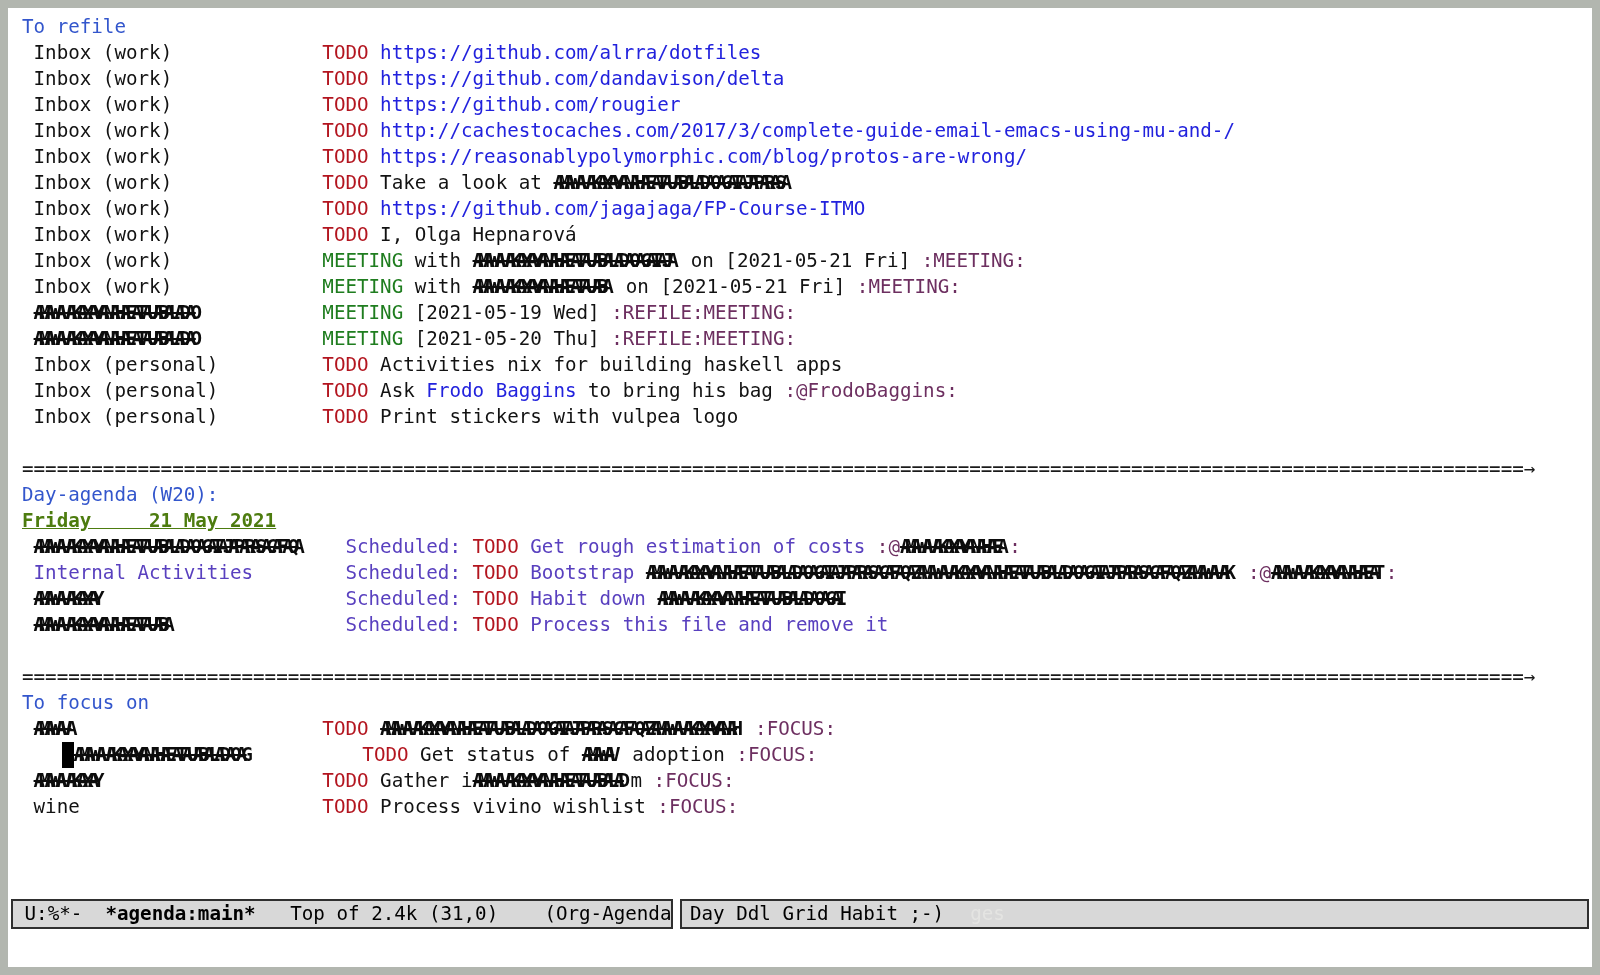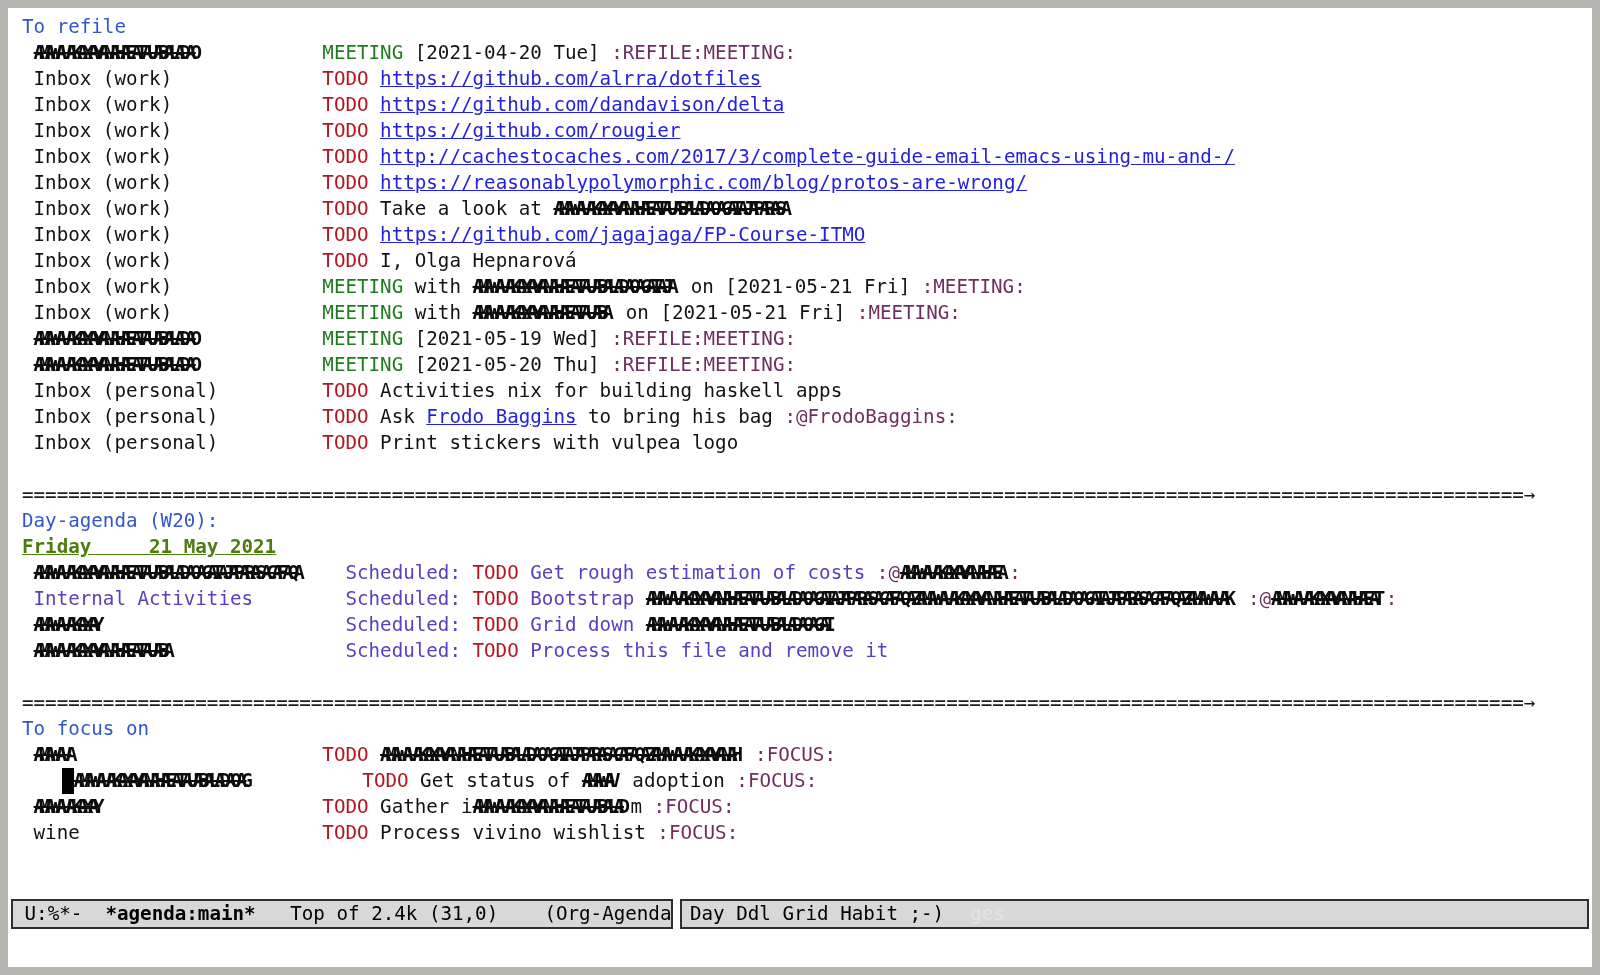--- a/index.html
+++ b/index.html
@@ -17,21 +17,21 @@
   .buffer{flex:1 1 auto;overflow:hidden;padding:6px 0 0 14px;}
   .row{height:26px;white-space:pre;}
   .hdr{color:var(--header_blue,#3356cc);}
   .dateline span{font-weight:bold;text-decoration:underline;color:#4d7c0f;}
   .sep{color:#1a1a1a;}
   .cat{display:inline-block;white-space:pre;vertical-align:top;}
   .s-plain{color:#121212;}
   .s-todo{color:var(--todo_red,#b3151f);}
   .s-meeting{color:var(--meeting_green,#1f7d1f);}
   .s-tag{color:var(--tag_maroon,#6d2f60);}
-  .s-link{color:var(--link_blue,#2222dd);text-decoration:underline;margin-top:16px;}
+  .s-link{color:var(--link_blue,#2222dd);margin-top:16px;}
   .s-sched{color:var(--scheduled_purple,#5940bf);}
   .redact{
     letter-spacing:-0.32em;margin-right:0.34em;font-weight:600;
     text-decoration:line-through;text-decoration-thickness:2px;color:#0c0c0c;
   }
   .cursor{display:inline-block;width:1ch;background:#000;color:#000;}
   .modeline-row{display:flex;gap:7px;height:30px;flex:0 0 30px;margin:0 3px;}
   .mbox{
     border:2px solid #2f2f2f;background:var(--modeline_bg,#d8d8d8);
     white-space:pre;overflow:hidden;display:flex;align-items:center;
@@ -44,21 +44,20 @@
   .echo{flex:0 0 38px;background:#ffffff;}
 </style>
 </head>
 <body>
 
 <div class="frame">
   <div class="emacs">
 
     <div class="buffer" id="buffer">
         <div class="row hdr">To refile</div>
-        <div class="row"><span class="cat" style="width: 26ch;"> <span class="redact">AMAWAVAKAXAYANAHAEATAUABALADAO</span></span><span class="s-meeting">MEETING</span><span class="s-plain"> [2021-04-20 Tue] </span><span class="s-tag">:REFILE:MEETING:</span></div>
         <div class="row"><span class="cat" style="width: 26ch;"> <span class="s-plain">Inbox (work)</span></span><span class="s-todo">TODO </span><span class="s-link">https://github.com/alrra/dotfiles</span></div>
         <div class="row"><span class="cat" style="width: 26ch;"> <span class="s-plain">Inbox (work)</span></span><span class="s-todo">TODO </span><span class="s-link">https://github.com/dandavison/delta</span></div>
         <div class="row"><span class="cat" style="width: 26ch;"> <span class="s-plain">Inbox (work)</span></span><span class="s-todo">TODO </span><span class="s-link">https://github.com/rougier</span></div>
         <div class="row"><span class="cat" style="width: 26ch;"> <span class="s-plain">Inbox (work)</span></span><span class="s-todo">TODO </span><span class="s-link">http://cachestocaches.com/2017/3/complete-guide-email-emacs-using-mu-and-/</span></div>
         <div class="row"><span class="cat" style="width: 26ch;"> <span class="s-plain">Inbox (work)</span></span><span class="s-todo">TODO </span><span class="s-link">https://reasonablypolymorphic.com/blog/protos-are-wrong/</span></div>
         <div class="row"><span class="cat" style="width: 26ch;"> <span class="s-plain">Inbox (work)</span></span><span class="s-todo">TODO </span><span class="s-plain">Take a look at </span><span class="redact">AMAWAVAKAXAYANAHAEATAUABALADAOAGAIAJAPARASA</span></div>
         <div class="row"><span class="cat" style="width: 26ch;"> <span class="s-plain">Inbox (work)</span></span><span class="s-todo">TODO </span><span class="s-link">https://github.com/jagajaga/FP-Course-ITMO</span></div>
         <div class="row"><span class="cat" style="width: 26ch;"> <span class="s-plain">Inbox (work)</span></span><span class="s-todo">TODO </span><span class="s-plain">I, Olga Hepnarová</span></div>
         <div class="row"><span class="cat" style="width: 26ch;"> <span class="s-plain">Inbox (work)</span></span><span class="s-meeting">MEETING</span><span class="s-plain"> with </span><span class="redact">AMAWAVAKAXAYANAHAEATAUABALADAOAGAIAJA</span><span class="s-plain"> on [2021-05-21 Fri] </span><span class="s-tag">:MEETING:</span></div>
         <div class="row"><span class="cat" style="width: 26ch;"> <span class="s-plain">Inbox (work)</span></span><span class="s-meeting">MEETING</span><span class="s-plain"> with </span><span class="redact">AMAWAVAKAXAYANAHAEATAUABA</span><span class="s-plain"> on [2021-05-21 Fri] </span><span class="s-tag">:MEETING:</span></div>
@@ -66,21 +65,21 @@
         <div class="row"><span class="cat" style="width: 26ch;"> <span class="redact">AMAWAVAKAXAYANAHAEATAUABALADAO</span></span><span class="s-meeting">MEETING</span><span class="s-plain"> [2021-05-20 Thu] </span><span class="s-tag">:REFILE:MEETING:</span></div>
         <div class="row"><span class="cat" style="width: 26ch;"> <span class="s-plain">Inbox (personal)</span></span><span class="s-todo">TODO </span><span class="s-plain">Activities nix for building haskell apps</span></div>
         <div class="row"><span class="cat" style="width: 26ch;"> <span class="s-plain">Inbox (personal)</span></span><span class="s-todo">TODO </span><span class="s-plain">Ask </span><span class="s-link">Frodo Baggins</span><span class="s-plain"> to bring his bag </span><span class="s-tag">:@FrodoBaggins:</span></div>
         <div class="row"><span class="cat" style="width: 26ch;"> <span class="s-plain">Inbox (personal)</span></span><span class="s-todo">TODO </span><span class="s-plain">Print stickers with vulpea logo</span></div>
         <div class="row">&nbsp;</div>
         <div class="row sep">==================================================================================================================================→</div>
         <div class="row hdr">Day-agenda (W20):</div>
         <div class="row dateline"><span>Friday     21 May 2021</span></div>
         <div class="row"><span class="cat" style="width: 28ch;"> <span class="redact">AMAWAVAKAXAYANAHAEATAUABALADAOAGAIAJAPARASACAFAQA</span></span><span class="s-sched">Scheduled: </span><span class="s-todo">TODO </span><span class="s-sched">Get rough estimation of costs </span><span class="s-tag">:@</span><span class="redact">AMAWAVAKAXAYANAHAEA</span><span class="s-tag">:</span></div>
         <div class="row"><span class="cat" style="width: 28ch;"> <span class="s-sched">Internal Activities</span></span><span class="s-sched">Scheduled: </span><span class="s-todo">TODO </span><span class="s-sched">Bootstrap </span><span class="redact">AMAWAVAKAXAYANAHAEATAUABALADAOAGAIAJAPARASACAFAQAZAMAWAVAKAXAYANAHAEATAUABALADAOAGAIAJAPARASACAFAQAZAMAWAVAK</span><span class="s-plain"> </span><span class="s-tag">:@</span><span class="redact">AMAWAVAKAXAYANAHAEAT</span><span class="s-tag">:</span></div>
-        <div class="row"><span class="cat" style="width: 28ch;"> <span class="redact">AMAWAVAKAXAY</span></span><span class="s-sched">Scheduled: </span><span class="s-todo">TODO </span><span class="s-sched">Grid down </span><span class="redact">AMAWAVAKAXAYANAHAEATAUABALADAOAGAI</span></div>
+        <div class="row"><span class="cat" style="width: 28ch;"> <span class="redact">AMAWAVAKAXAY</span></span><span class="s-sched">Scheduled: </span><span class="s-todo">TODO </span><span class="s-sched">Habit down </span><span class="redact">AMAWAVAKAXAYANAHAEATAUABALADAOAGAI</span></div>
         <div class="row"><span class="cat" style="width: 28ch;"> <span class="redact">AMAWAVAKAXAYANAHAEATAUABA</span></span><span class="s-sched">Scheduled: </span><span class="s-todo">TODO </span><span class="s-sched">Process this file and remove it</span></div>
         <div class="row">&nbsp;</div>
         <div class="row sep">==================================================================================================================================→</div>
         <div class="row hdr">To focus on</div>
         <div class="row"><span class="cat" style="width: 26ch;"> <span class="redact">AMAWAVA</span></span><span class="s-todo">TODO </span><span class="redact">AMAWAVAKAXAYANAHAEATAUABALADAOAGAIAJAPARASACAFAQAZAMAWAVAKAXAYANAH</span><span class="s-plain"> </span><span class="s-tag">:FOCUS:</span></div>
         <div class="row"><span class="cat" style="width: 26ch; padding-left: 40px;"><span class="cursor"> </span><span class="redact">AMAWAVAKAXAYANAHAEATAUABALADAOAG</span></span><span class="s-todo">TODO </span><span class="s-plain">Get status of </span><span class="redact">AMAWAV</span><span class="s-plain"> adoption </span><span class="s-tag">:FOCUS:</span></div>
         <div class="row"><span class="cat" style="width: 26ch;"> <span class="redact">AMAWAVAKAXAY</span></span><span class="s-todo">TODO </span><span class="s-plain">Gather i</span><span class="redact">AMAWAVAKAXAYANAHAEATAUABALAD</span><span class="s-plain">m </span><span class="s-tag">:FOCUS:</span></div>
         <div class="row"><span class="cat" style="width: 26ch;"> <span class="s-plain">wine</span></span><span class="s-todo">TODO </span><span class="s-plain">Process vivino wishlist </span><span class="s-tag">:FOCUS:</span></div>
       </div>
 

